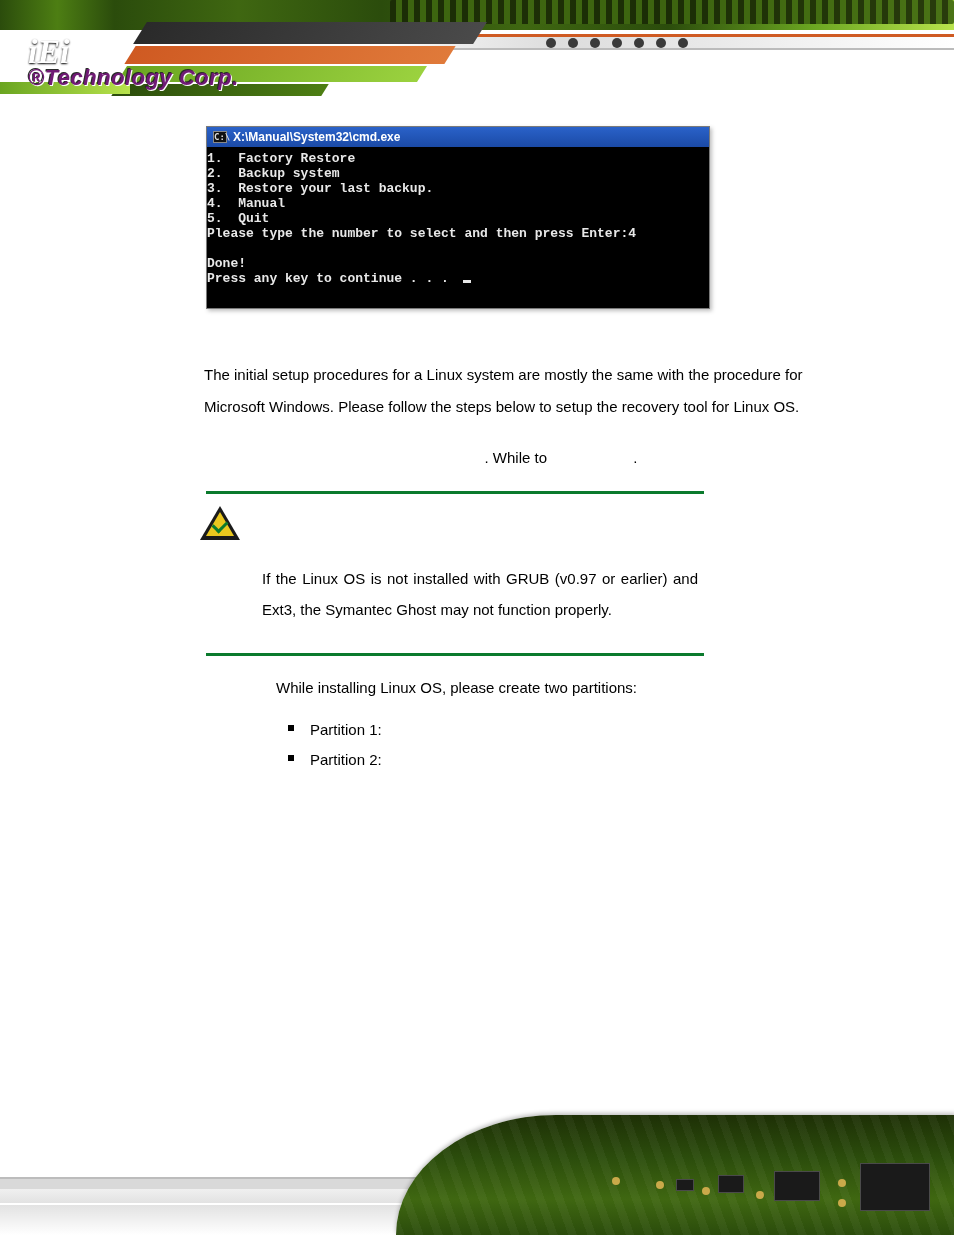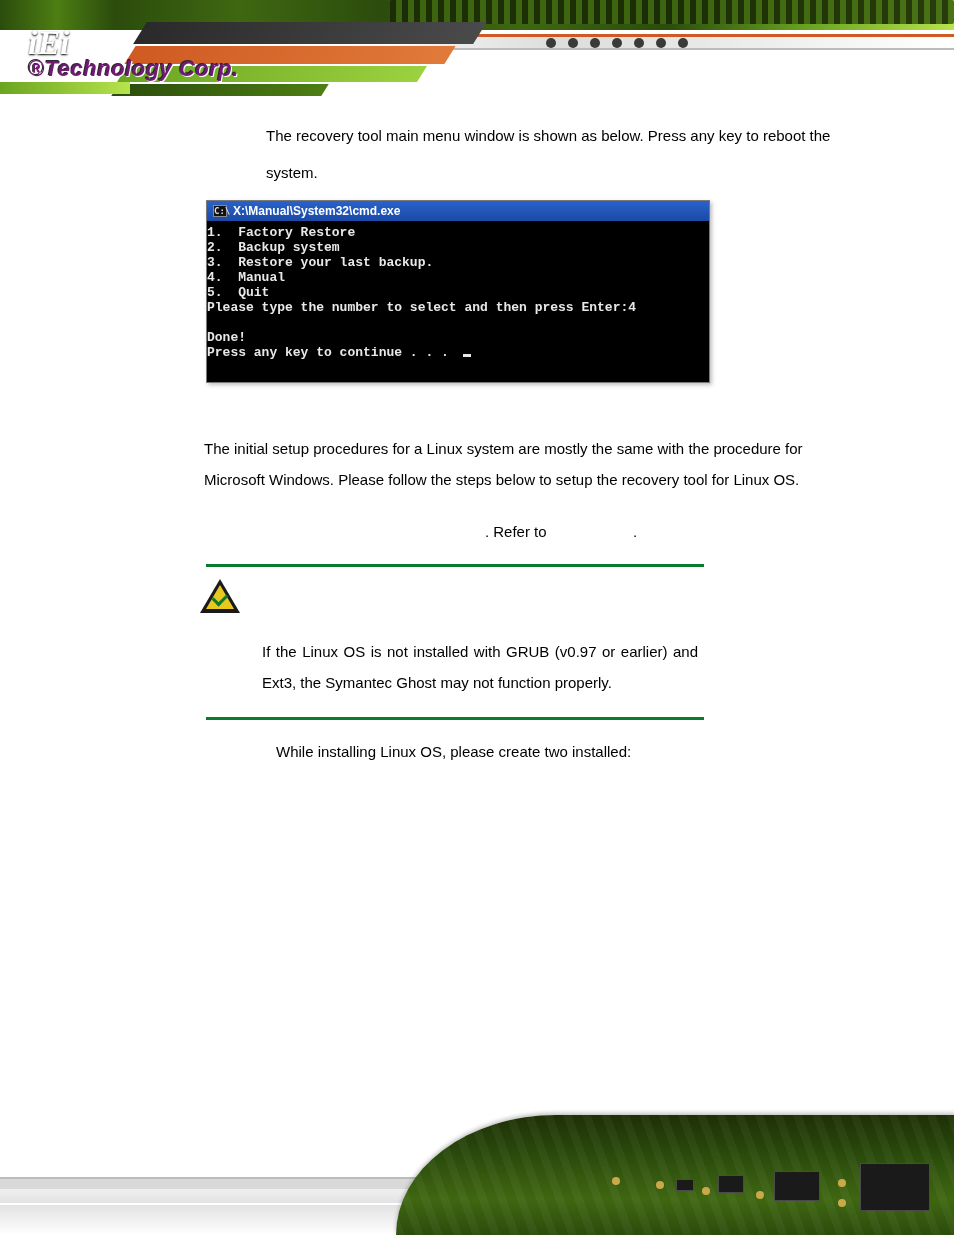--- a/index.html
+++ b/index.html
@@ -11,21 +11,21 @@
 .hd-top-trace{position:absolute;left:390px;top:0;width:564px;height:24px;background:repeating-linear-gradient(90deg,#1a2a06 0 6px,#3f6711 6px 12px),linear-gradient(180deg,#2b4c0c,#4d7e13);mix-blend-mode:normal;opacity:.9;border-radius:2px}
 .hd-slash{position:absolute;background:#3c3c3c}
 .hd-slash.a{left:140px;top:22px;width:340px;height:22px;transform:skewX(-32deg);background:linear-gradient(90deg,#2a2a2a,#4a4a4a)}
 .hd-slash.b{left:130px;top:46px;width:320px;height:18px;transform:skewX(-32deg);background:linear-gradient(90deg,#cf5a22,#e07a3a)}
 .hd-slash.c{left:122px;top:66px;width:300px;height:16px;transform:skewX(-32deg);background:linear-gradient(90deg,#6aa521,#9bd23f)}
 .hd-slash.d{left:115px;top:84px;width:210px;height:12px;transform:skewX(-32deg);background:linear-gradient(90deg,#2b4c0c,#4d7e13)}
 .hd-bar-right{position:absolute;left:390px;top:34px;width:564px;height:16px;background:linear-gradient(90deg,#fff 0%,#eee 10%,#ddd 30%,#e8e8e8 55%,#fff 100%);border-top:3px solid #cf5a22;border-bottom:2px solid #bbb}
 .hd-dots{position:absolute;left:540px;top:34px;width:340px;height:14px}
 .hd-dots span{display:inline-block;width:10px;height:10px;margin:2px 6px 0 6px;border-radius:50%;background:#3a3a3a}
 .hd-strip-green{position:absolute;left:0;top:82px;width:130px;height:12px;background:linear-gradient(90deg,#6aa521,#b8e34c)}
-.logo-box{position:absolute;left:28px;top:26px;width:250px;height:54px}
+.logo-box{position:absolute;left:28px;top:35px;width:250px;height:54px}
 .logo-ie{font:italic 700 34px/34px Georgia,serif;color:#fff;text-shadow:0 1px 2px #000}
 .logo-tc{font:italic 700 22px/22px Arial,sans-serif;color:#701a75;text-shadow:1px 1px 0 #fff,-1px -1px 0 #2a2a2a;letter-spacing:.5px;margin-top:-2px}
 
 
 .page{position:absolute;left:0;top:118px;width:954px;padding:0 98px 0 210px}
 .step-line{line-height:2.45;margin-bottom:4px}
 .indent-step{padding-left:56px}
 .para{line-height:2.1;margin:0 0 6px -6px;padding-right:10px}
 .sect-title-placeholder{height:50px}
 
@@ -37,21 +37,21 @@
 .term-body{padding:4px 8px 22px 0;font:700 13px/15px "Courier New",monospace;color:#e8e8e8;white-space:pre}
 .cursor{display:inline-block;width:8px;height:3px;background:#e8e8e8;vertical-align:-1px;margin-left:6px}
 
 
 .note-wrap{margin:14px 0 0 -4px;width:498px}
 .note-rule{height:3px;background:#0a7a2d}
 .note-icon{width:40px;height:38px;margin:12px 0 4px -6px;position:relative}
 .note-tri{width:0;height:0;border-left:20px solid transparent;border-right:20px solid transparent;border-bottom:34px solid #1a1a1a;position:absolute;left:0;top:0}
 .note-tri2{width:0;height:0;border-left:14px solid transparent;border-right:14px solid transparent;border-bottom:24px solid #e9c71e;position:absolute;left:6px;top:6px}
 .note-check{position:absolute;left:13px;top:14px;width:14px;height:10px;border-left:3px solid #0a7a2d;border-bottom:3px solid #0a7a2d;transform:rotate(-45deg)}
-.note-text{padding:16px 6px 18px 56px;line-height:2.05;text-align:justify}
+.note-text{padding:16px 6px 28px 56px;line-height:2.05;text-align:justify}
 
 
 .bul{padding-left:70px;margin-top:8px}
 .bul li{list-style:none;position:relative;line-height:2.0}
 .bul li::before{content:"";position:absolute;left:-22px;top:10px;width:6px;height:6px;background:#000}
 
 
 .footer-decor{position:absolute;left:0;bottom:0;width:954px;height:140px}
 .ft-strip{position:absolute;left:0;bottom:46px;width:440px;height:12px;background:#d9d9d9;border-top:2px solid #bcbcbc}
 .ft-strip2{position:absolute;left:0;bottom:32px;width:440px;height:14px;background:linear-gradient(#f0f0f0,#e2e2e2)}
@@ -80,23 +80,20 @@
   <div class="hd-slash d"></div>
   <div class="hd-strip-green"></div>
   <div class="logo-box">
     <div class="logo-ie"><span>iEi</span></div>
     <div class="logo-tc"><span>®Technology Corp.</span></div>
   </div>
 </div>
 
 <div class="page">
 
-  <div class="step-line indent-step">
-    <span>The recovery tool main menu window is shown as below. Press any key to reboot the system.</span>
-  </div>
 
   <div class="term">
     <div class="term-title">
       <span class="ico">C:\</span>
       <span class="txt">X:\Manual\System32\cmd.exe</span>
     </div>
     <div class="term-body"><span>1.  Factory Restore
 2.  Backup system
 3.  Restore your last backup.
 4.  Manual
@@ -107,41 +104,45 @@
 Press any key to continue . . . </span><span class="cursor"></span></div>
   </div>
 
   <div class="sect-title-placeholder"></div>
 
   <div class="para">
     <span>The initial setup procedures for a Linux system are mostly the same with the procedure for Microsoft Windows. Please follow the steps below to setup the recovery tool for Linux OS.</span>
   </div>
 
   <div class="step-line indent-step" style="margin-top:18px;text-align:center">
-    <span>. Refer to </span>
+    <span>. While to </span>
     <span style="display:inline-block;width:78px"></span>
     <span>.</span>
   </div>
 
 
   <div class="note-wrap">
     <div class="note-rule"></div>
     <div class="note-icon">
       <div class="note-tri"></div>
         <div class="note-tri2"></div>
         <div class="note-check"></div>
     </div>
     <div class="note-text">If the Linux OS is not installed with GRUB (v0.97 or earlier) and Ext3, the Symantec Ghost may not function properly.</div>
     <div class="note-rule"></div>
   </div>
 
   <div class="step-line indent-step" style="margin-top:14px;padding-left:66px">
-    <span>While installing Linux OS, please create two installed:</span>
+    <span>While installing Linux OS, please create two partitions:</span>
   </div>
 
+  <ul class="bul" style="margin-left:30px">
+    <li><span>Partition 1:</span></li>
+    <li><span>Partition 2:</span></li>
+  </ul>
 
 </div>
 
 <div class="footer-decor">
   <div class="ft-strip"></div>
   <div class="ft-strip2"></div>
   <div class="ft-strip3"></div>
   <div class="ft-card">
     <div class="ft-chips">
       <div class="chip lg"></div>

